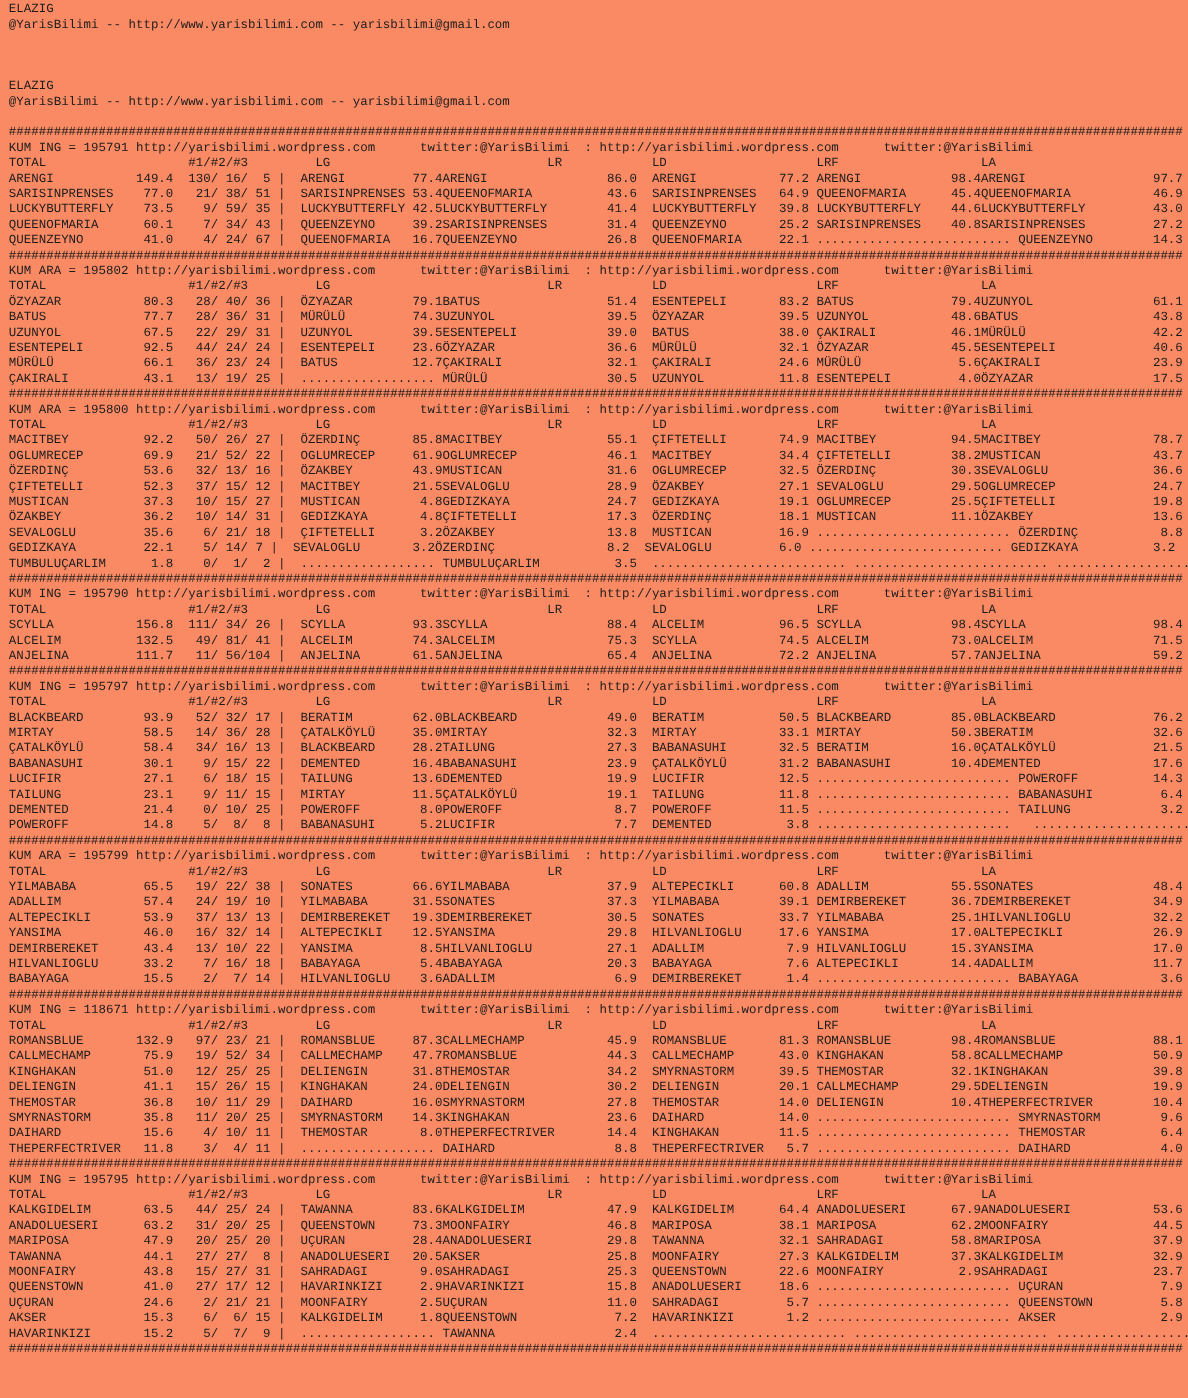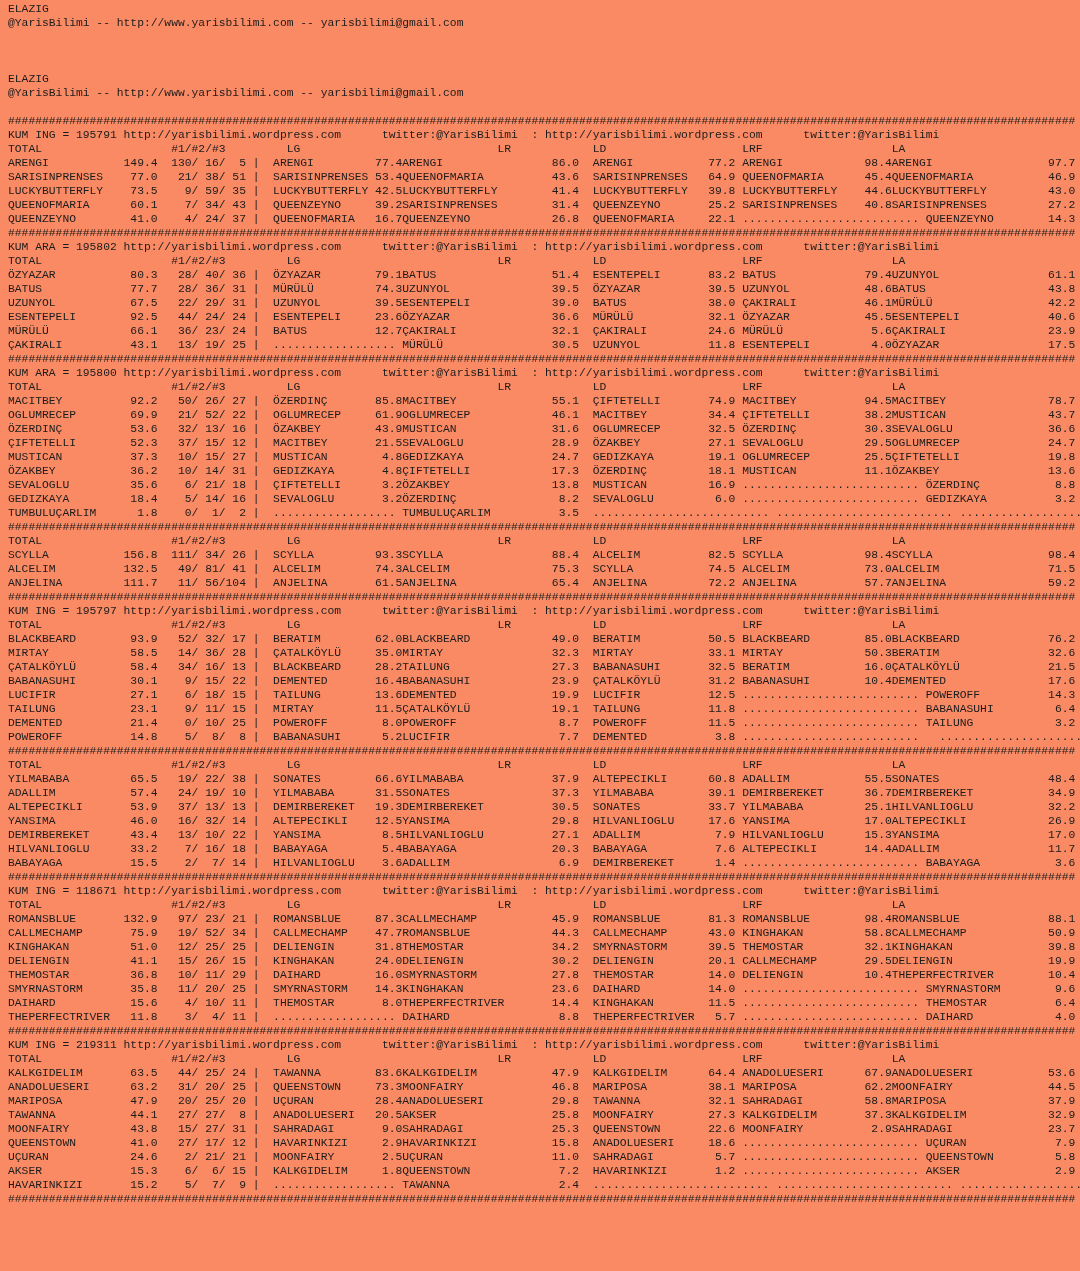--- a/index.html
+++ b/index.html
@@ -34,80 +34,82 @@
     <div class="line">ELAZIG</div>
     <div class="line">@YarisBilimi -- http://www.yarisbilimi.com -- yarisbilimi@gmail.com</div>
     <div class="line"></div>
     <div class="line">#############################################################################################################################################################</div>
     <div class="line">KUM ING = 195791 http://yarisbilimi.wordpress.com      twitter:@YarisBilimi  : http://yarisbilimi.wordpress.com      twitter:@YarisBilimi</div>
     <div class="line">TOTAL                   #1/#2/#3         LG                             LR            LD                    LRF                   LA</div>
     <div class="line">ARENGI           149.4  130/ 16/  5 |  ARENGI         77.4ARENGI                86.0  ARENGI           77.2 ARENGI            98.4ARENGI                 97.7</div>
     <div class="line">SARISINPRENSES    77.0   21/ 38/ 51 |  SARISINPRENSES 53.4QUEENOFMARIA          43.6  SARISINPRENSES   64.9 QUEENOFMARIA      45.4QUEENOFMARIA           46.9</div>
     <div class="line">LUCKYBUTTERFLY    73.5    9/ 59/ 35 |  LUCKYBUTTERFLY 42.5LUCKYBUTTERFLY        41.4  LUCKYBUTTERFLY   39.8 LUCKYBUTTERFLY    44.6LUCKYBUTTERFLY         43.0</div>
     <div class="line">QUEENOFMARIA      60.1    7/ 34/ 43 |  QUEENZEYNO     39.2SARISINPRENSES        31.4  QUEENZEYNO       25.2 SARISINPRENSES    40.8SARISINPRENSES         27.2</div>
-    <div class="line">QUEENZEYNO        41.0    4/ 24/ 37 |  QUEENOFMARIA   16.7QUEENZEYNO            26.8  QUEENOFMARIA     22.1 .......................... QUEENZEYNO        14.3</div>
+    <div class="line">QUEENZEYNO        41.0    4/ 24/ 67 |  QUEENOFMARIA   16.7QUEENZEYNO            26.8  QUEENOFMARIA     22.1 .......................... QUEENZEYNO        14.3</div>
     <div class="line">#############################################################################################################################################################</div>
     <div class="line">KUM ARA = 195802 http://yarisbilimi.wordpress.com      twitter:@YarisBilimi  : http://yarisbilimi.wordpress.com      twitter:@YarisBilimi</div>
     <div class="line">TOTAL                   #1/#2/#3         LG                             LR            LD                    LRF                   LA</div>
     <div class="line">ÖZYAZAR           80.3   28/ 40/ 36 |  ÖZYAZAR        79.1BATUS                 51.4  ESENTEPELI       83.2 BATUS             79.4UZUNYOL                61.1</div>
     <div class="line">BATUS             77.7   28/ 36/ 31 |  MÜRÜLÜ         74.3UZUNYOL               39.5  ÖZYAZAR          39.5 UZUNYOL           48.6BATUS                  43.8</div>
     <div class="line">UZUNYOL           67.5   22/ 29/ 31 |  UZUNYOL        39.5ESENTEPELI            39.0  BATUS            38.0 ÇAKIRALI          46.1MÜRÜLÜ                 42.2</div>
     <div class="line">ESENTEPELI        92.5   44/ 24/ 24 |  ESENTEPELI     23.6ÖZYAZAR               36.6  MÜRÜLÜ           32.1 ÖZYAZAR           45.5ESENTEPELI             40.6</div>
     <div class="line">MÜRÜLÜ            66.1   36/ 23/ 24 |  BATUS          12.7ÇAKIRALI              32.1  ÇAKIRALI         24.6 MÜRÜLÜ             5.6ÇAKIRALI               23.9</div>
     <div class="line">ÇAKIRALI          43.1   13/ 19/ 25 |  .................. MÜRÜLÜ                30.5  UZUNYOL          11.8 ESENTEPELI         4.0ÖZYAZAR                17.5</div>
     <div class="line">#############################################################################################################################################################</div>
     <div class="line">KUM ARA = 195800 http://yarisbilimi.wordpress.com      twitter:@YarisBilimi  : http://yarisbilimi.wordpress.com      twitter:@YarisBilimi</div>
     <div class="line">TOTAL                   #1/#2/#3         LG                             LR            LD                    LRF                   LA</div>
     <div class="line">MACITBEY          92.2   50/ 26/ 27 |  ÖZERDINÇ       85.8MACITBEY              55.1  ÇIFTETELLI       74.9 MACITBEY          94.5MACITBEY               78.7</div>
     <div class="line">OGLUMRECEP        69.9   21/ 52/ 22 |  OGLUMRECEP     61.9OGLUMRECEP            46.1  MACITBEY         34.4 ÇIFTETELLI        38.2MUSTICAN               43.7</div>
     <div class="line">ÖZERDINÇ          53.6   32/ 13/ 16 |  ÖZAKBEY        43.9MUSTICAN              31.6  OGLUMRECEP       32.5 ÖZERDINÇ          30.3SEVALOGLU              36.6</div>
     <div class="line">ÇIFTETELLI        52.3   37/ 15/ 12 |  MACITBEY       21.5SEVALOGLU             28.9  ÖZAKBEY          27.1 SEVALOGLU         29.5OGLUMRECEP             24.7</div>
     <div class="line">MUSTICAN          37.3   10/ 15/ 27 |  MUSTICAN        4.8GEDIZKAYA             24.7  GEDIZKAYA        19.1 OGLUMRECEP        25.5ÇIFTETELLI             19.8</div>
     <div class="line">ÖZAKBEY           36.2   10/ 14/ 31 |  GEDIZKAYA       4.8ÇIFTETELLI            17.3  ÖZERDINÇ         18.1 MUSTICAN          11.1ÖZAKBEY                13.6</div>
     <div class="line">SEVALOGLU         35.6    6/ 21/ 18 |  ÇIFTETELLI      3.2ÖZAKBEY               13.8  MUSTICAN         16.9 .......................... ÖZERDINÇ           8.8</div>
-    <div class="line">GEDIZKAYA         18.4    5/ 14/ 16 |  SEVALOGLU       3.2ÖZERDINÇ               8.2  SEVALOGLU         6.0 .......................... GEDIZKAYA          3.2</div>
+    <div class="line">GEDIZKAYA         22.1    5/ 14/ 7 |  SEVALOGLU       3.2ÖZERDINÇ               8.2  SEVALOGLU         6.0 .......................... GEDIZKAYA          3.2</div>
     <div class="line">TUMBULUÇARLIM      1.8    0/  1/  2 |  .................. TUMBULUÇARLIM          3.5  .......................... .......................... ........................</div>
     <div class="line">#############################################################################################################################################################</div>
+    <div class="line">KUM ING = 195790 http://yarisbilimi.wordpress.com      twitter:@YarisBilimi  : http://yarisbilimi.wordpress.com      twitter:@YarisBilimi</div>
     <div class="line">TOTAL                   #1/#2/#3         LG                             LR            LD                    LRF                   LA</div>
-    <div class="line">SCYLLA           156.8  111/ 34/ 26 |  SCYLLA         93.3SCYLLA                88.4  ALCELIM          82.5 SCYLLA            98.4SCYLLA                 98.4</div>
+    <div class="line">SCYLLA           156.8  111/ 34/ 26 |  SCYLLA         93.3SCYLLA                88.4  ALCELIM          96.5 SCYLLA            98.4SCYLLA                 98.4</div>
     <div class="line">ALCELIM          132.5   49/ 81/ 41 |  ALCELIM        74.3ALCELIM               75.3  SCYLLA           74.5 ALCELIM           73.0ALCELIM                71.5</div>
     <div class="line">ANJELINA         111.7   11/ 56/104 |  ANJELINA       61.5ANJELINA              65.4  ANJELINA         72.2 ANJELINA          57.7ANJELINA               59.2</div>
     <div class="line">#############################################################################################################################################################</div>
     <div class="line">KUM ING = 195797 http://yarisbilimi.wordpress.com      twitter:@YarisBilimi  : http://yarisbilimi.wordpress.com      twitter:@YarisBilimi</div>
     <div class="line">TOTAL                   #1/#2/#3         LG                             LR            LD                    LRF                   LA</div>
     <div class="line">BLACKBEARD        93.9   52/ 32/ 17 |  BERATIM        62.0BLACKBEARD            49.0  BERATIM          50.5 BLACKBEARD        85.0BLACKBEARD             76.2</div>
     <div class="line">MIRTAY            58.5   14/ 36/ 28 |  ÇATALKÖYLÜ     35.0MIRTAY                32.3  MIRTAY           33.1 MIRTAY            50.3BERATIM                32.6</div>
     <div class="line">ÇATALKÖYLÜ        58.4   34/ 16/ 13 |  BLACKBEARD     28.2TAILUNG               27.3  BABANASUHI       32.5 BERATIM           16.0ÇATALKÖYLÜ             21.5</div>
     <div class="line">BABANASUHI        30.1    9/ 15/ 22 |  DEMENTED       16.4BABANASUHI            23.9  ÇATALKÖYLÜ       31.2 BABANASUHI        10.4DEMENTED               17.6</div>
     <div class="line">LUCIFIR           27.1    6/ 18/ 15 |  TAILUNG        13.6DEMENTED              19.9  LUCIFIR          12.5 .......................... POWEROFF          14.3</div>
     <div class="line">TAILUNG           23.1    9/ 11/ 15 |  MIRTAY         11.5ÇATALKÖYLÜ            19.1  TAILUNG          11.8 .......................... BABANASUHI         6.4</div>
     <div class="line">DEMENTED          21.4    0/ 10/ 25 |  POWEROFF        8.0POWEROFF               8.7  POWEROFF         11.5 .......................... TAILUNG            3.2</div>
     <div class="line">POWEROFF          14.8    5/  8/  8 |  BABANASUHI      5.2LUCIFIR                7.7  DEMENTED          3.8 ..........................   ........................</div>
     <div class="line">#############################################################################################################################################################</div>
+    <div class="line">KUM ARA = 195799 http://yarisbilimi.wordpress.com      twitter:@YarisBilimi  : http://yarisbilimi.wordpress.com      twitter:@YarisBilimi</div>
     <div class="line">TOTAL                   #1/#2/#3         LG                             LR            LD                    LRF                   LA</div>
     <div class="line">YILMABABA         65.5   19/ 22/ 38 |  SONATES        66.6YILMABABA             37.9  ALTEPECIKLI      60.8 ADALLIM           55.5SONATES                48.4</div>
     <div class="line">ADALLIM           57.4   24/ 19/ 10 |  YILMABABA      31.5SONATES               37.3  YILMABABA        39.1 DEMIRBEREKET      36.7DEMIRBEREKET           34.9</div>
     <div class="line">ALTEPECIKLI       53.9   37/ 13/ 13 |  DEMIRBEREKET   19.3DEMIRBEREKET          30.5  SONATES          33.7 YILMABABA         25.1HILVANLIOGLU           32.2</div>
     <div class="line">YANSIMA           46.0   16/ 32/ 14 |  ALTEPECIKLI    12.5YANSIMA               29.8  HILVANLIOGLU     17.6 YANSIMA           17.0ALTEPECIKLI            26.9</div>
     <div class="line">DEMIRBEREKET      43.4   13/ 10/ 22 |  YANSIMA         8.5HILVANLIOGLU          27.1  ADALLIM           7.9 HILVANLIOGLU      15.3YANSIMA                17.0</div>
     <div class="line">HILVANLIOGLU      33.2    7/ 16/ 18 |  BABAYAGA        5.4BABAYAGA              20.3  BABAYAGA          7.6 ALTEPECIKLI       14.4ADALLIM                11.7</div>
     <div class="line">BABAYAGA          15.5    2/  7/ 14 |  HILVANLIOGLU    3.6ADALLIM                6.9  DEMIRBEREKET      1.4 .......................... BABAYAGA           3.6</div>
     <div class="line">#############################################################################################################################################################</div>
     <div class="line">KUM ING = 118671 http://yarisbilimi.wordpress.com      twitter:@YarisBilimi  : http://yarisbilimi.wordpress.com      twitter:@YarisBilimi</div>
     <div class="line">TOTAL                   #1/#2/#3         LG                             LR            LD                    LRF                   LA</div>
     <div class="line">ROMANSBLUE       132.9   97/ 23/ 21 |  ROMANSBLUE     87.3CALLMECHAMP           45.9  ROMANSBLUE       81.3 ROMANSBLUE        98.4ROMANSBLUE             88.1</div>
     <div class="line">CALLMECHAMP       75.9   19/ 52/ 34 |  CALLMECHAMP    47.7ROMANSBLUE            44.3  CALLMECHAMP      43.0 KINGHAKAN         58.8CALLMECHAMP            50.9</div>
     <div class="line">KINGHAKAN         51.0   12/ 25/ 25 |  DELIENGIN      31.8THEMOSTAR             34.2  SMYRNASTORM      39.5 THEMOSTAR         32.1KINGHAKAN              39.8</div>
     <div class="line">DELIENGIN         41.1   15/ 26/ 15 |  KINGHAKAN      24.0DELIENGIN             30.2  DELIENGIN        20.1 CALLMECHAMP       29.5DELIENGIN              19.9</div>
     <div class="line">THEMOSTAR         36.8   10/ 11/ 29 |  DAIHARD        16.0SMYRNASTORM           27.8  THEMOSTAR        14.0 DELIENGIN         10.4THEPERFECTRIVER        10.4</div>
     <div class="line">SMYRNASTORM       35.8   11/ 20/ 25 |  SMYRNASTORM    14.3KINGHAKAN             23.6  DAIHARD          14.0 .......................... SMYRNASTORM        9.6</div>
     <div class="line">DAIHARD           15.6    4/ 10/ 11 |  THEMOSTAR       8.0THEPERFECTRIVER       14.4  KINGHAKAN        11.5 .......................... THEMOSTAR          6.4</div>
     <div class="line">THEPERFECTRIVER   11.8    3/  4/ 11 |  .................. DAIHARD                8.8  THEPERFECTRIVER   5.7 .......................... DAIHARD            4.0</div>
     <div class="line">#############################################################################################################################################################</div>
-    <div class="line">KUM ING = 219311 http://yarisbilimi.wordpress.com      twitter:@YarisBilimi  : http://yarisbilimi.wordpress.com      twitter:@YarisBilimi</div>
+    <div class="line">KUM ING = 195795 http://yarisbilimi.wordpress.com      twitter:@YarisBilimi  : http://yarisbilimi.wordpress.com      twitter:@YarisBilimi</div>
     <div class="line">TOTAL                   #1/#2/#3         LG                             LR            LD                    LRF                   LA</div>
     <div class="line">KALKGIDELIM       63.5   44/ 25/ 24 |  TAWANNA        83.6KALKGIDELIM           47.9  KALKGIDELIM      64.4 ANADOLUESERI      67.9ANADOLUESERI           53.6</div>
     <div class="line">ANADOLUESERI      63.2   31/ 20/ 25 |  QUEENSTOWN     73.3MOONFAIRY             46.8  MARIPOSA         38.1 MARIPOSA          62.2MOONFAIRY              44.5</div>
     <div class="line">MARIPOSA          47.9   20/ 25/ 20 |  UÇURAN         28.4ANADOLUESERI          29.8  TAWANNA          32.1 SAHRADAGI         58.8MARIPOSA               37.9</div>
     <div class="line">TAWANNA           44.1   27/ 27/  8 |  ANADOLUESERI   20.5AKSER                 25.8  MOONFAIRY        27.3 KALKGIDELIM       37.3KALKGIDELIM            32.9</div>
     <div class="line">MOONFAIRY         43.8   15/ 27/ 31 |  SAHRADAGI       9.0SAHRADAGI             25.3  QUEENSTOWN       22.6 MOONFAIRY          2.9SAHRADAGI              23.7</div>
     <div class="line">QUEENSTOWN        41.0   27/ 17/ 12 |  HAVARINKIZI     2.9HAVARINKIZI           15.8  ANADOLUESERI     18.6 .......................... UÇURAN             7.9</div>
     <div class="line">UÇURAN            24.6    2/ 21/ 21 |  MOONFAIRY       2.5UÇURAN                11.0  SAHRADAGI         5.7 .......................... QUEENSTOWN         5.8</div>
     <div class="line">AKSER             15.3    6/  6/ 15 |  KALKGIDELIM     1.8QUEENSTOWN             7.2  HAVARINKIZI       1.2 .......................... AKSER              2.9</div>
     <div class="line">HAVARINKIZI       15.2    5/  7/  9 |  .................. TAWANNA                2.4  .......................... .......................... ........................</div>

